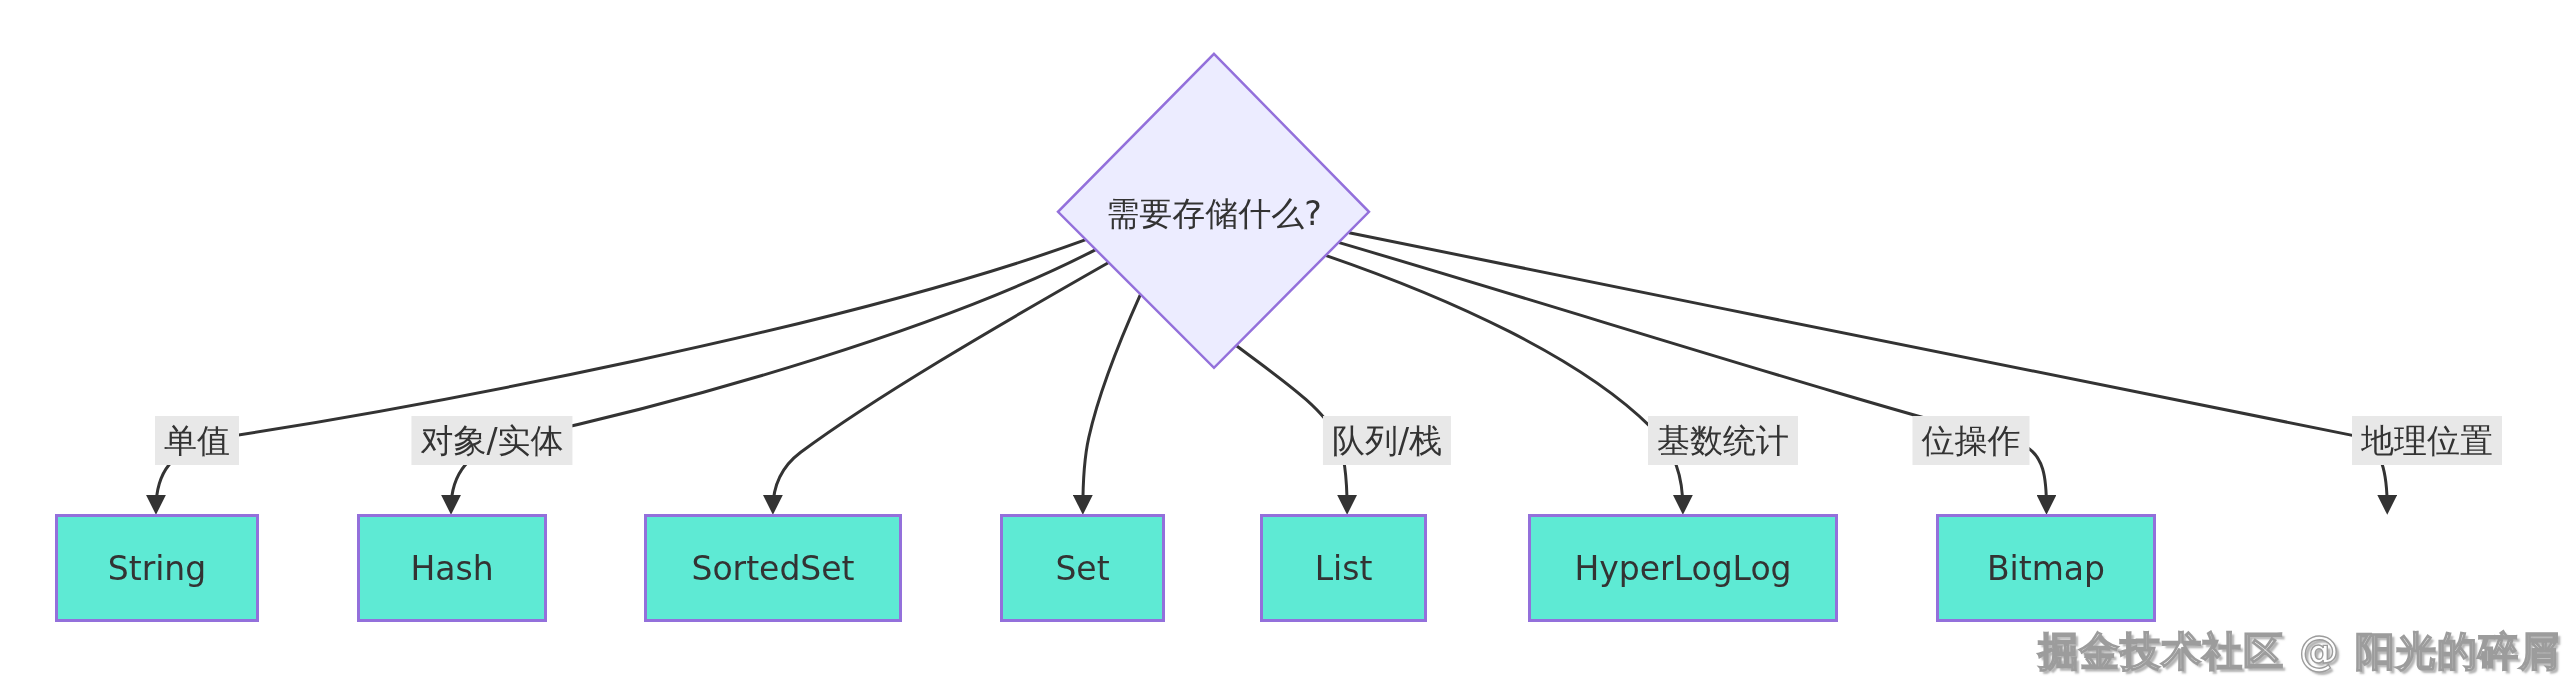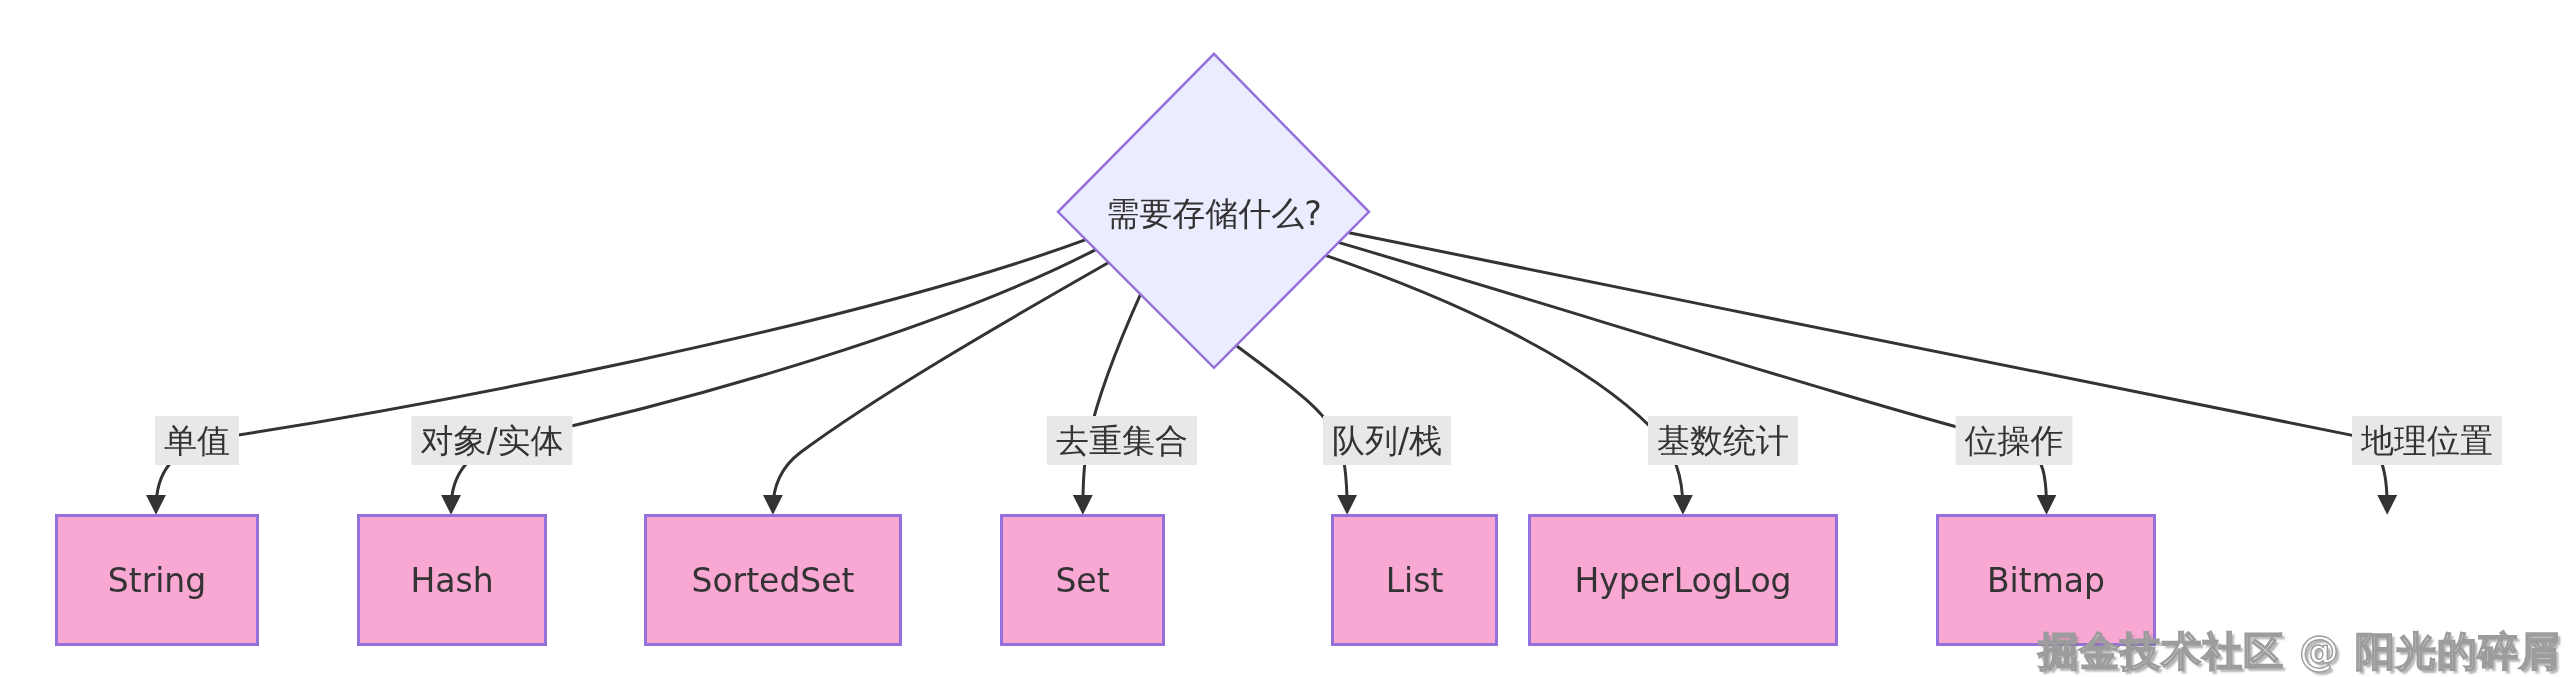--- a/index.html
+++ b/index.html
@@ -14,23 +14,23 @@
   }
   #edge-layer { position: absolute; left: 0; top: 0; }
   .edge-path {
     fill: none;
     stroke: #333333;
     stroke-width: 3;
   }
   .node-box {
     position: absolute;
     top: 514px;
-    height: 132px;
+    height: 108px;
     box-sizing: border-box;
-    background: #f9a8d4;
+    background: #5eead4;
     border: 3px solid #9370DB;
     display: flex;
     align-items: center;
     justify-content: center;
     font-size: 33px;
     color: #333333;
     white-space: nowrap;
   }
   .edge-label {
     position: absolute;
@@ -88,29 +88,28 @@
     <path class="edge-path" d="M 1348,244 C 1580,312 1880,408 2032,446 C 2059,455 2060,484 2060,512" marker-end="url(#arrowhead)"></path>
     <path class="edge-path" d="M 1358,234 C 1690,302 2180,400 2368,438 C 2400,446 2403,480 2403,512" marker-end="url(#arrowhead)"></path>
 
     <polygon points="1222,54 1378,213 1222,370 1065,213" fill="#ECECFF" stroke="#9370DB" stroke-width="2.5"></polygon>
   </svg>
 
   <div class="decision-label">需要存储什么?</div>
 
   <div class="edge-label" style="left:157px">单值</div>
   <div class="edge-label" style="left:452px">对象/实体</div>
-  <div class="edge-label" style="left:1082px">去重集合</div>
   <div class="edge-label" style="left:1347px">队列/栈</div>
   <div class="edge-label" style="left:1683px">基数统计</div>
-  <div class="edge-label" style="left:1974px">位操作</div>
+  <div class="edge-label" style="left:1931px">位操作</div>
   <div class="edge-label" style="left:2387px">地理位置</div>
 
   <div class="node-box" style="left:55px;width:204px">String</div>
   <div class="node-box" style="left:357px;width:190px">Hash</div>
   <div class="node-box" style="left:644px;width:258px">SortedSet</div>
   <div class="node-box" style="left:1000px;width:165px">Set</div>
-  <div class="node-box" style="left:1331px;width:167px">List</div>
+  <div class="node-box" style="left:1260px;width:167px">List</div>
   <div class="node-box" style="left:1528px;width:310px">HyperLogLog</div>
   <div class="node-box" style="left:1936px;width:220px">Bitmap</div>
 
   <div class="watermark">掘金技术社区 @ 阳光的碎屑</div>
 </div>
 
 
 </body></html>

